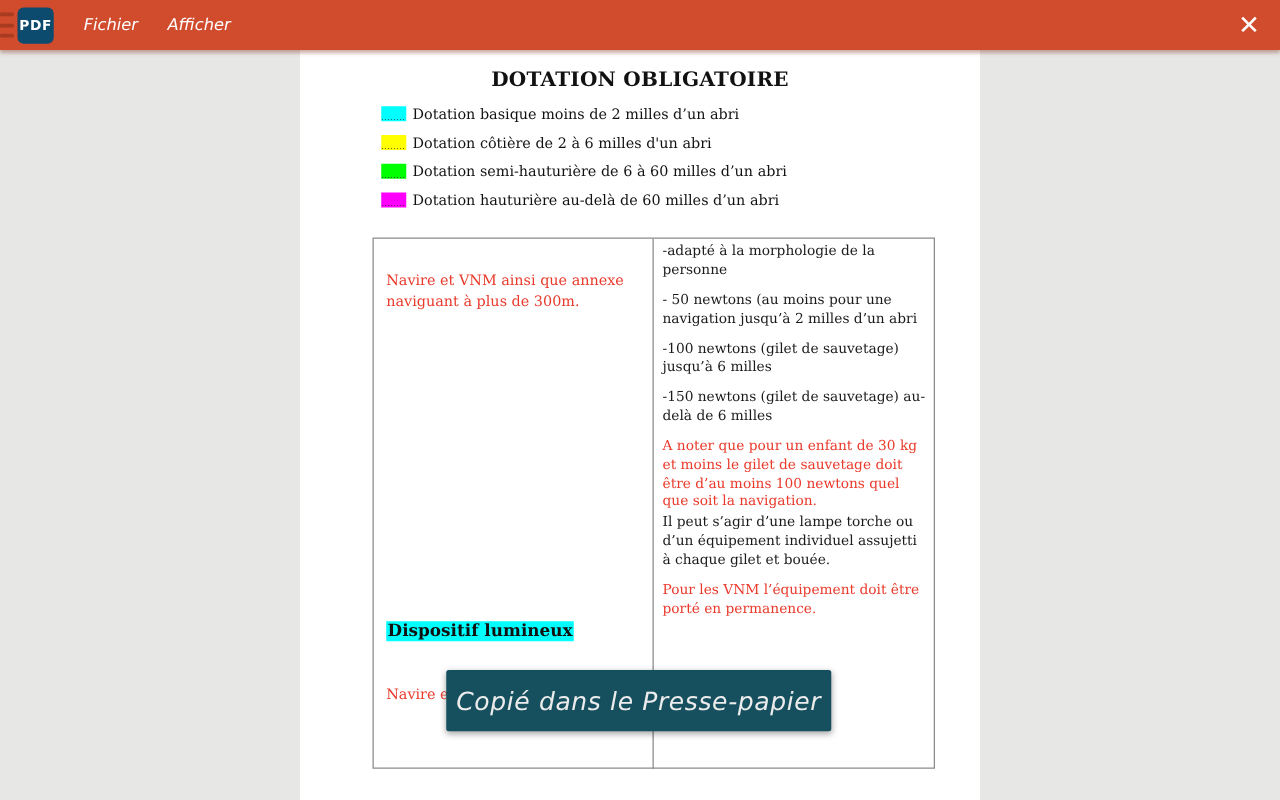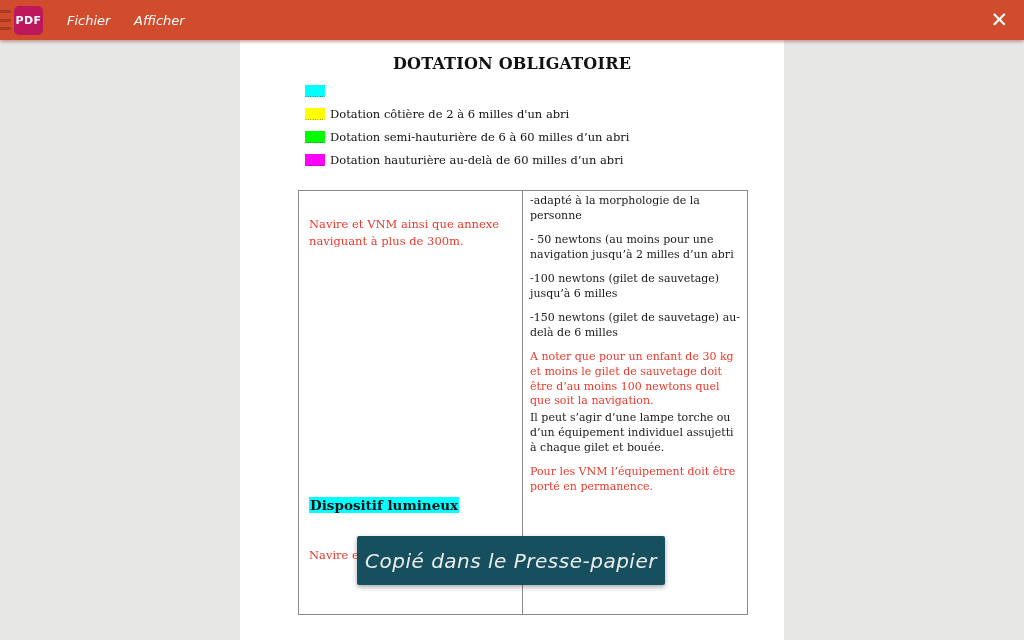--- a/index.html
+++ b/index.html
@@ -23,21 +23,21 @@
   .hamburger {
     position: absolute; left: 0; top: 10px;
     width: 11px; height: 20px;
     display: flex; flex-direction: column; justify-content: space-between;
     cursor: pointer;
   }
   .hamburger span { display: block; height: 3px; background: #a83b20; border-radius: 1px; }
   .pdf-logo {
     position: absolute; left: 14px; top: 6px;
     width: 29px; height: 29px;
-    background: #be185d; border-radius: 5px;
+    background: #0c4a6e; border-radius: 5px;
     color: #ffffff;
     font-family: "DejaVu Sans", sans-serif;
     font-size: 11px; font-weight: bold; letter-spacing: .5px;
     display: flex; align-items: center; justify-content: center;
     cursor: pointer;
   }
   .menu-item {
     position: absolute; top: 0; height: 40px;
     display: flex; align-items: center;
     color: #ffffff;
@@ -153,20 +153,21 @@
   </div>
 </div>
 
 <div class="page">
 
   <h1 class="doc-title">DOTATION OBLIGATOIRE</h1>
 
   <div class="legend">
     <div class="legend-item">
       <span class="swatch" style="background-color: rgb(0, 255, 255);">........</span>
+      <span class="legend-label">Dotation basique  moins de 2 milles d’un abri</span>
     </div>
     <div class="legend-item">
       <span class="swatch" style="background-color: rgb(255, 255, 0);">........</span>
       <span class="legend-label">Dotation côtière  de 2 à 6 milles d'un abri</span>
     </div>
     <div class="legend-item">
       <span class="swatch" style="background-color: rgb(0, 255, 0);">........</span>
       <span class="legend-label">Dotation semi-hauturière de 6 à 60 milles d’un abri</span>
     </div>
     <div class="legend-item">

